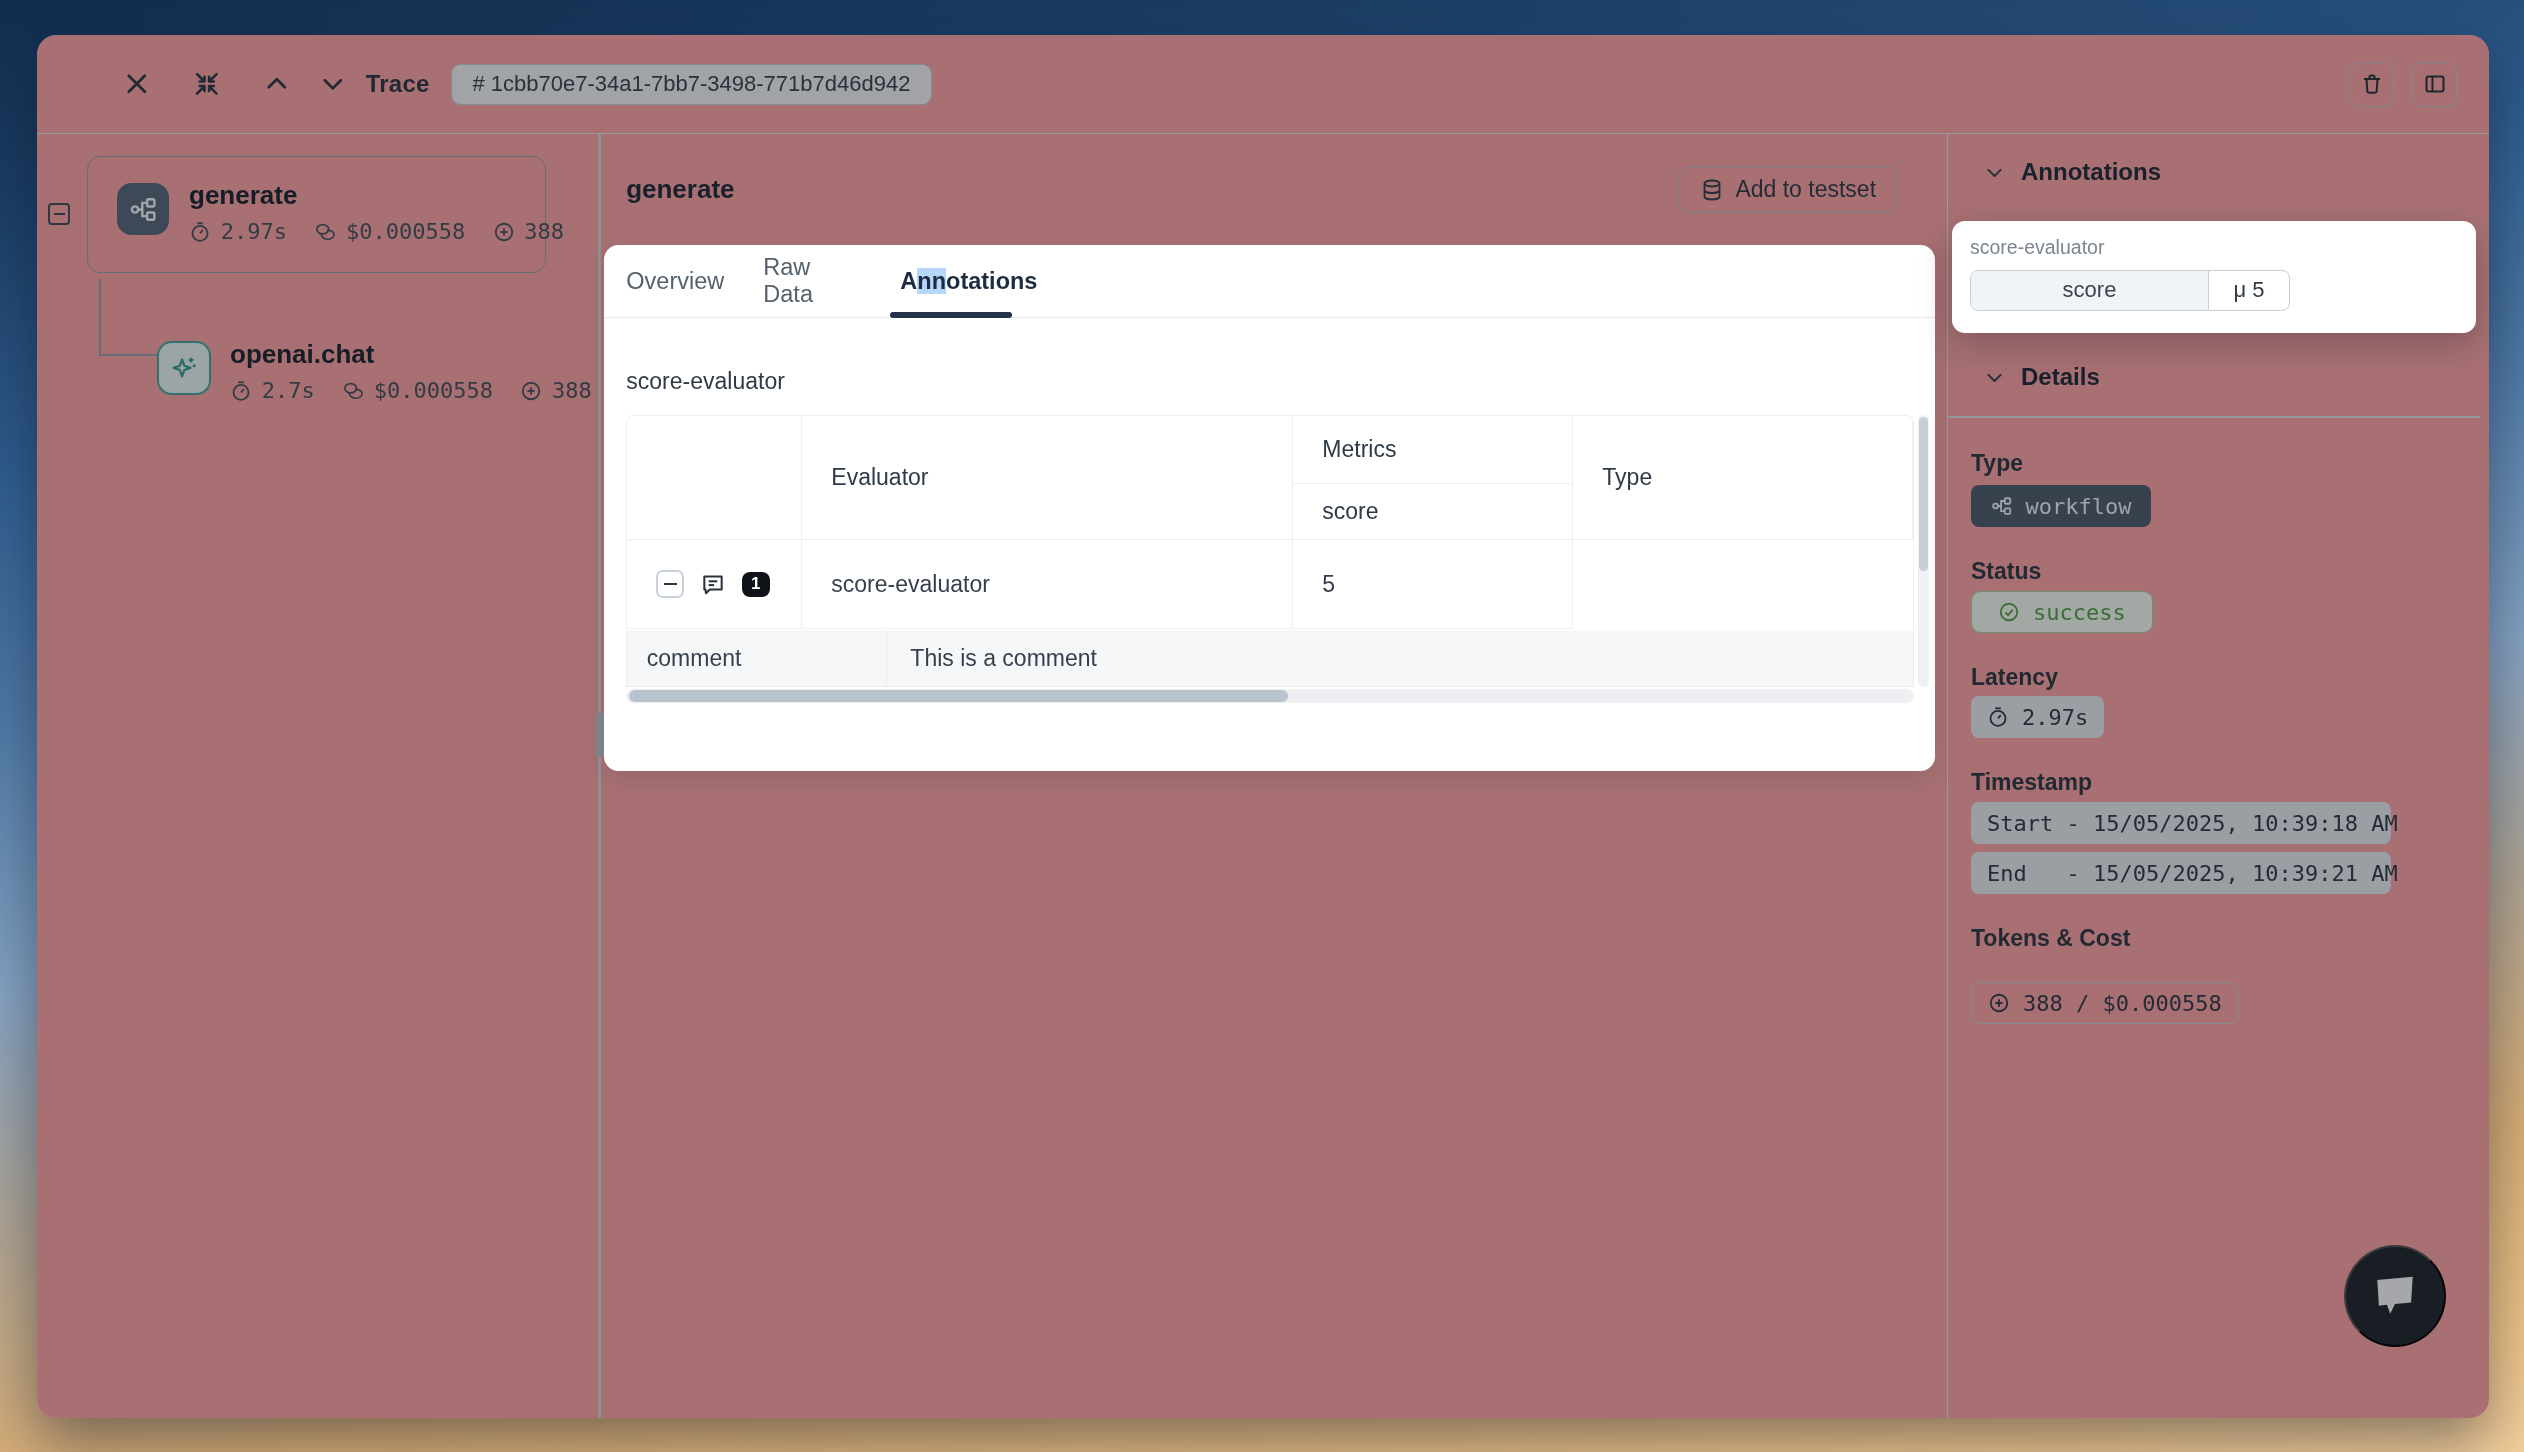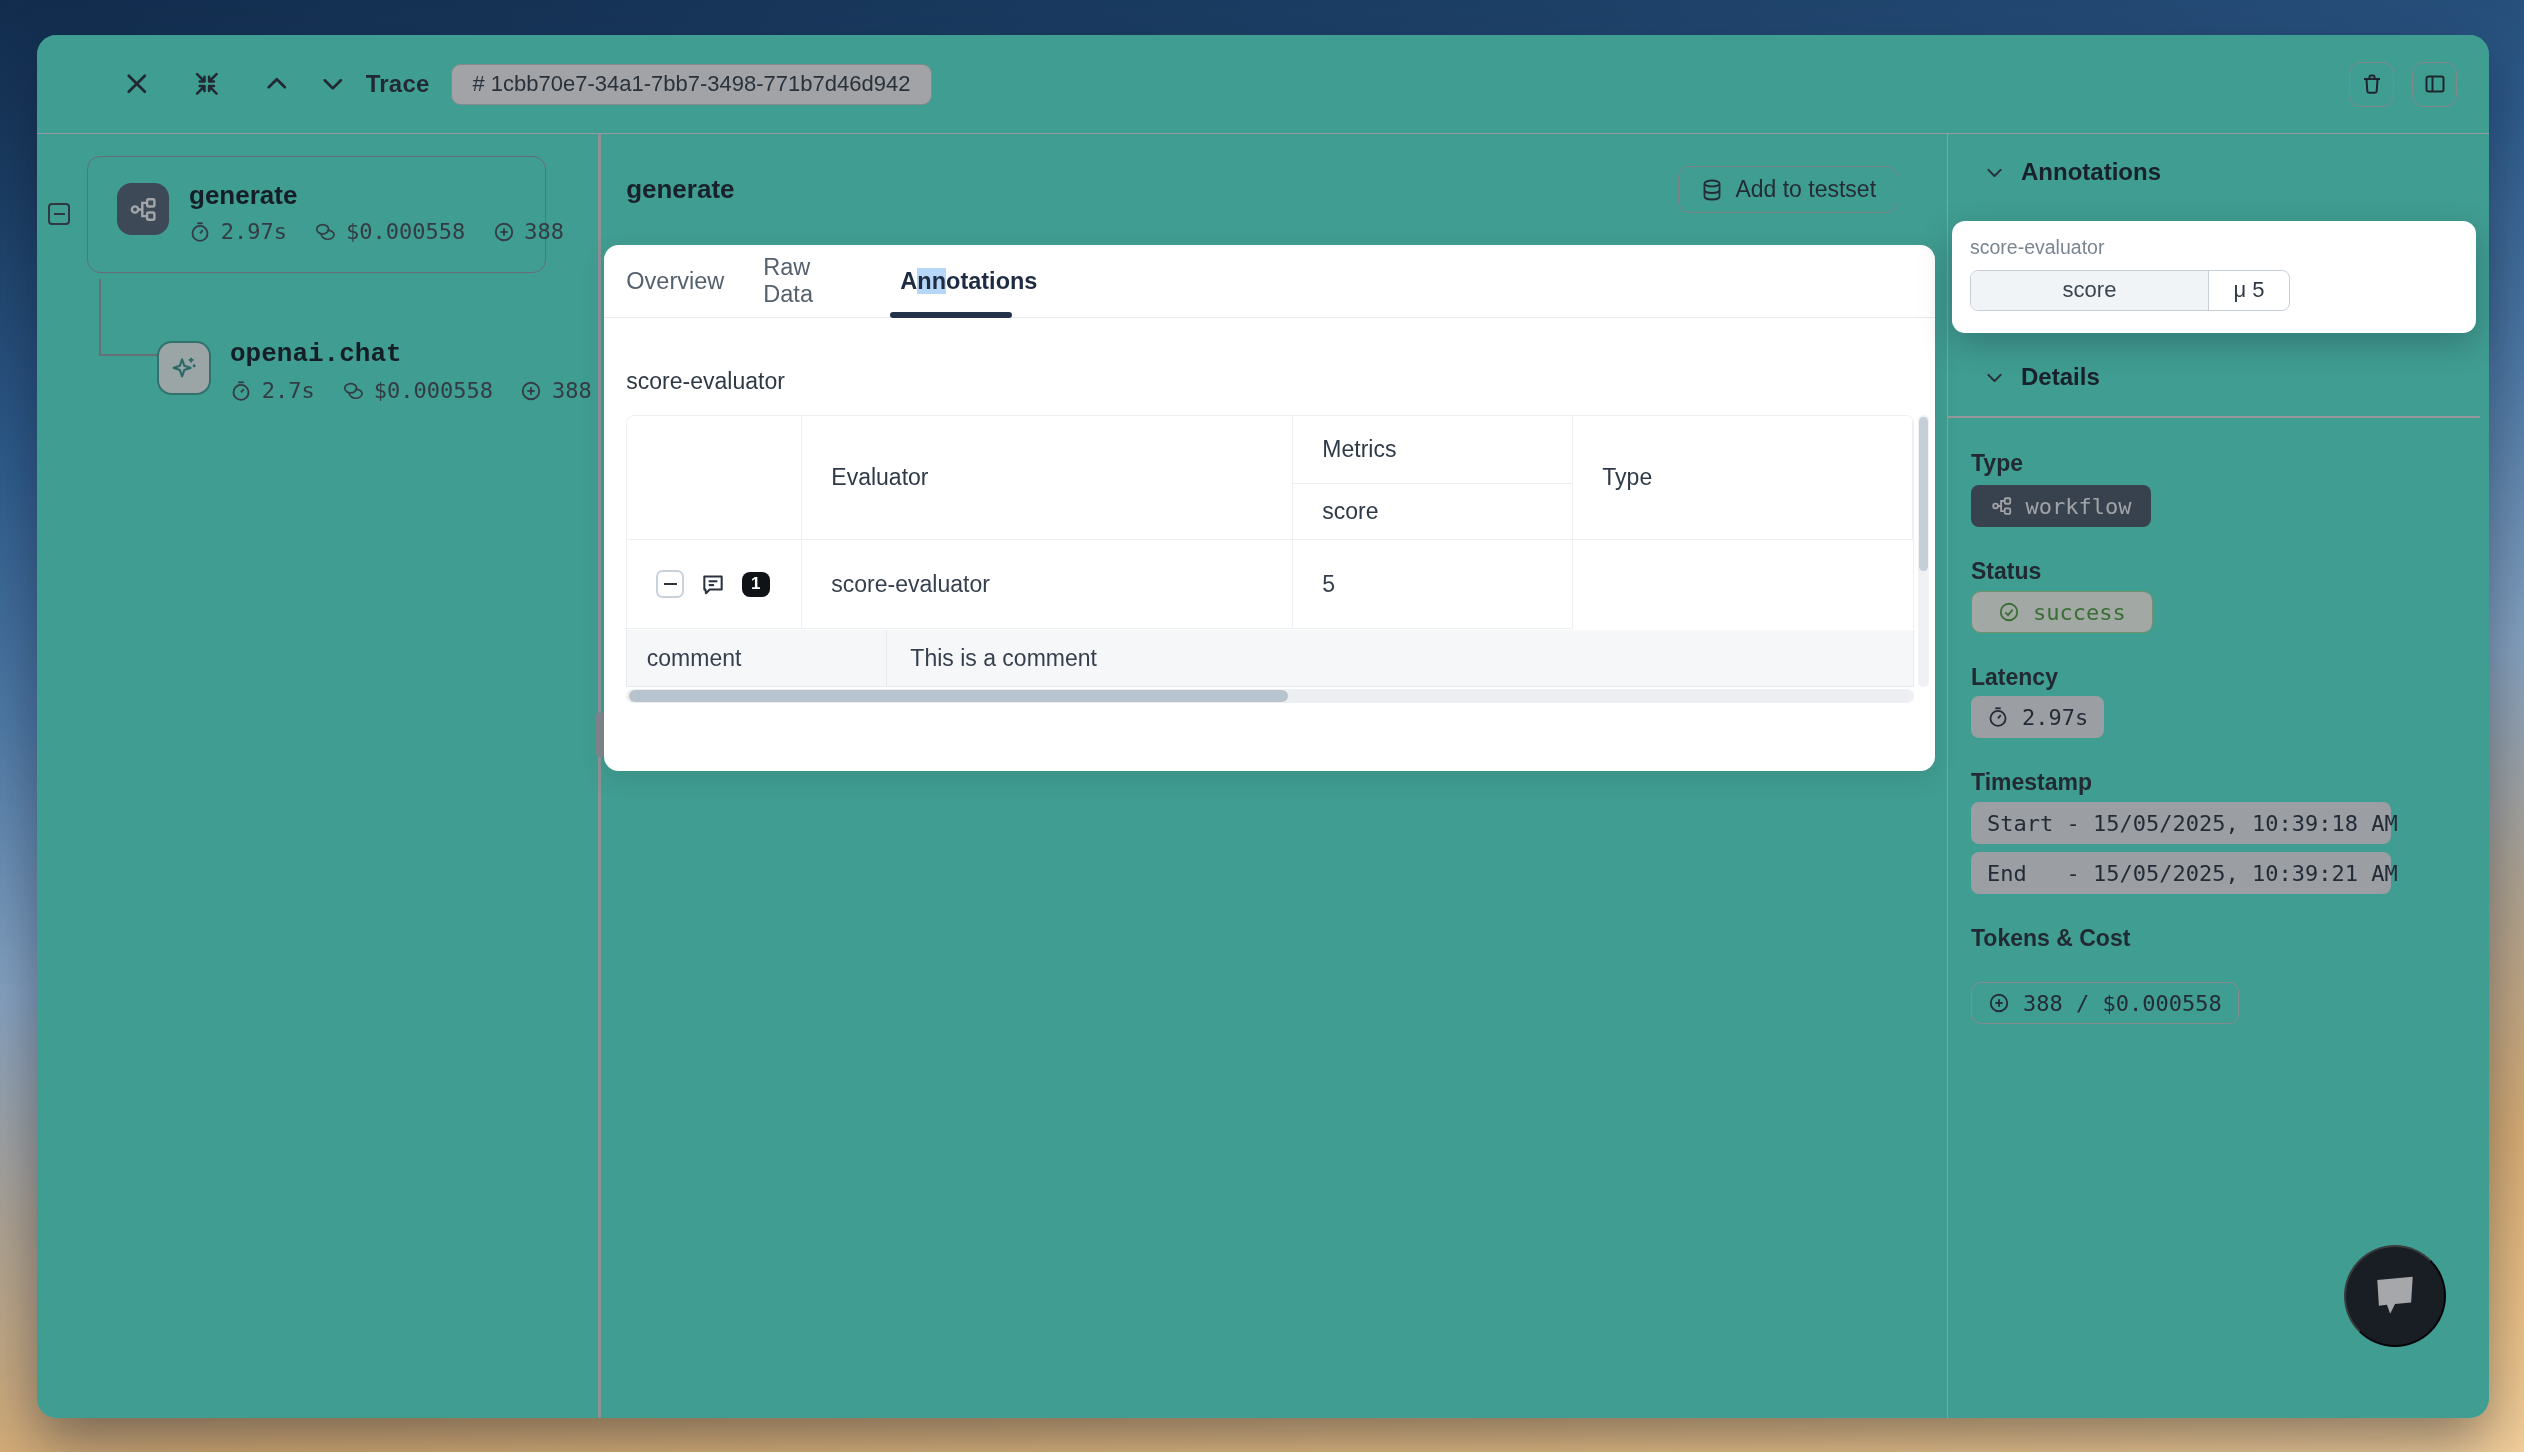--- a/index.html
+++ b/index.html
@@ -9,21 +9,21 @@
     background:linear-gradient(172deg,
       #122c4d 0%, #1d4067 12%, #2f5c8c 26%, #4f7aa6 40%,
       #86a3c2 55%, #b0a493 68%, #d8ad74 82%, #eec489 94%, #f3cf9b 100%);
     position:relative;
   }
   .mono { font-family:"DejaVu Sans Mono", monospace; }
 
   
   .drawer {
     position:absolute; left:37px; top:35px; width:2452px; height:1383px;
-    background:#5eead4; border-radius:19.5px;
+    background:#fca5a5; border-radius:19.5px;
     box-shadow:0 24px 57px rgba(10,20,40,.45);
   }
   .topbar {
     position:absolute; left:0; top:0; width:100%; height:99px;
     display:flex; align-items:center; padding:0 32px 0 78px;
     border-bottom:0.8px solid #e2e5e9;
   }
   .tb-iconbtn {
     width:44px; height:44px; display:flex; align-items:center; justify-content:center;
     background:none; border:none; cursor:pointer; color:#2f3a47; margin-right:26px;
@@ -66,21 +66,21 @@
   .node-icon svg { width:29px; height:29px; }
   .node-title { position:absolute; left:101px; top:23px; font-size:26px; font-weight:600; color:#1c2733; }
   .node-stats { position:absolute; left:101px; top:62px; display:flex; align-items:center; gap:9.7px;
     font-size:22px; color:#4a5560; }
   .node-stats svg { width:22px; height:22px; flex:none; }
   .node-stats .gap { width:8px; }
   .tree-vline { position:absolute; left:62px; top:145px; width:2.4px; height:76px; background:#9aa2ab; }
   .tree-hline { position:absolute; left:62px; top:220px; width:60px; height:2.4px; background:#9aa2ab; }
   .child-node { position:absolute; left:120px; top:207px; width:422px; height:122px; cursor:pointer; }
   .child-node .node-icon { left:0; top:0; width:54px; height:54px; }
-  .child-node .node-title { left:73px; top:-1.6px;font-family:Liberation Mono, monospace; }
+  .child-node .node-title { left:73px; top:-1.6px; }
   .child-node .node-stats { left:73px; top:37px; }
 
   .v-divider { position:relative; width:3.2px; background:#d5d9dd; }
   .v-divider .handle {
     position:absolute; left:-2.4px; top:578px; width:8px; height:45px;
     border-radius:4.9px; background:#c2c7cd; cursor:col-resize;
   }
 
   
   .main { position:relative; width:1346px; height:100%; }

